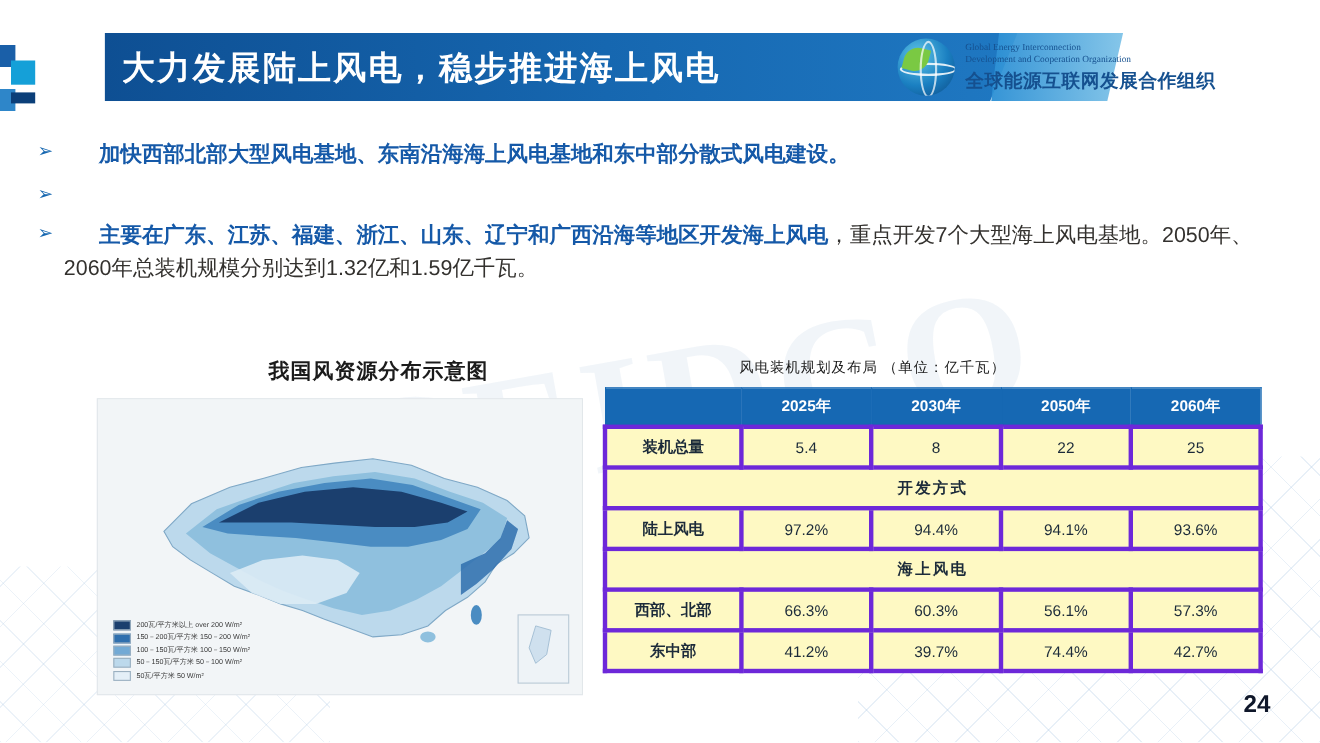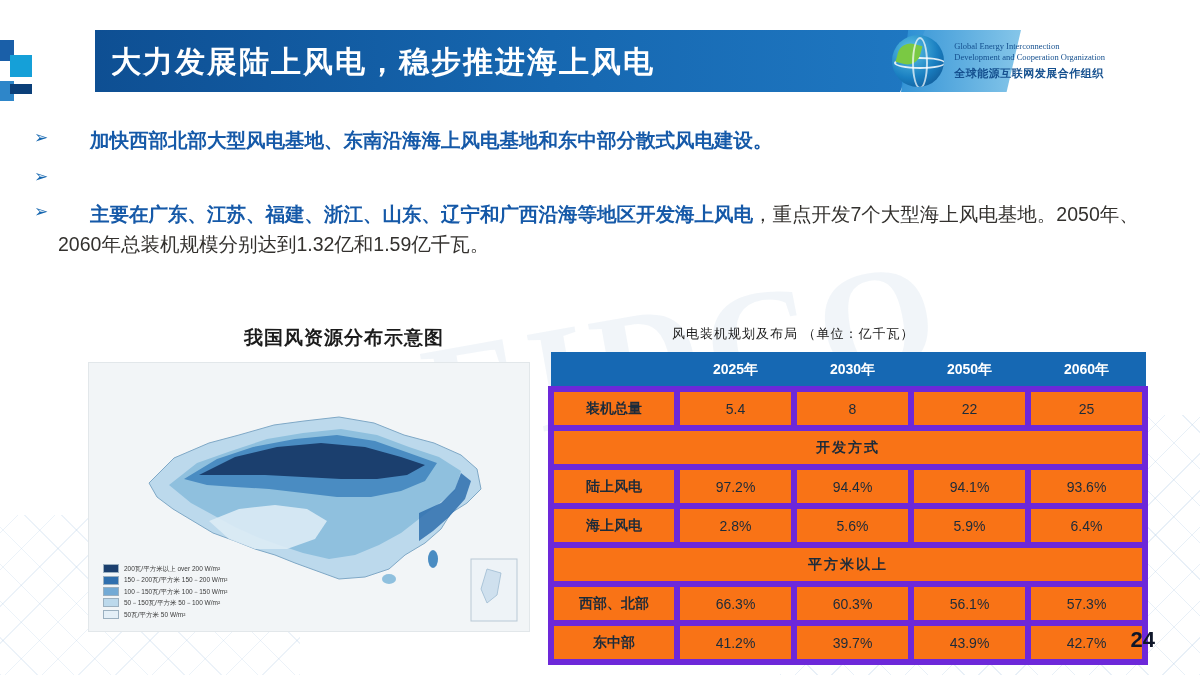--- a/index.html
+++ b/index.html
@@ -141,21 +141,21 @@
     transform: rotate(15deg);
   }
   .logo-text-en {
     font-size: 8.5px;
     color: #15508f;
     line-height: 1.25;
     font-family: "Liberation Serif", serif;
     white-space: nowrap;
   }
   .logo-text-cn {
-    font-size: 11px;
+    font-size: 17px;
     color: #15508f;
     font-weight: bold;
     margin-top: 3px;
     letter-spacing: .5px;
     white-space: nowrap;
   }
 
   
   .bullets {
     position: absolute;
@@ -235,25 +235,25 @@
     white-space: nowrap;
   }
   table.data {
     position: absolute;
     left: 548px; top: 352px;
     width: 600px;
     border-collapse: collapse;
     font-size: 14px;
   }
   table.data td, table.data th {
-    border: 6px solid #6d28d9;
+    border: 4px solid #6d28d9;
     text-align: center;
     height: 31px;
     color: #1c2b3a;
-    background: #f97316;
+    background: #fef9c3;
   }
   table.data thead th {
     background: #1668b3;
     color: #ffffff;
     font-weight: bold;
     border: 1px solid #1668b3;
   }
   table.data thead th.blank {
     background: #1668b3;
   }
@@ -400,40 +400,33 @@
         <td class="section" colspan="5">开发方式</td>
       </tr>
       <tr>
         <td class="rowhead">陆上风电</td>
         <td>97.2%</td>
         <td>94.4%</td>
         <td>94.1%</td>
         <td>93.6%</td>
       </tr>
       <tr>
-        <td class="rowhead">海上风电</td>
-        <td>2.8%</td>
-        <td>5.6%</td>
-        <td>5.9%</td>
-        <td>6.4%</td>
-      </tr>
-      <tr>
-        <td class="section" colspan="5">平方米以上</td>
+        <td class="section" colspan="5">海上风电</td>
       </tr>
       <tr>
         <td class="rowhead">西部、北部</td>
         <td>66.3%</td>
         <td>60.3%</td>
         <td>56.1%</td>
         <td>57.3%</td>
       </tr>
       <tr>
         <td class="rowhead">东中部</td>
         <td>41.2%</td>
         <td>39.7%</td>
-        <td>43.9%</td>
+        <td>74.4%</td>
         <td>42.7%</td>
       </tr>
     </tbody>
   </table>
 
   <div class="page-num">24</div>
 </div>
 
 </body></html>

